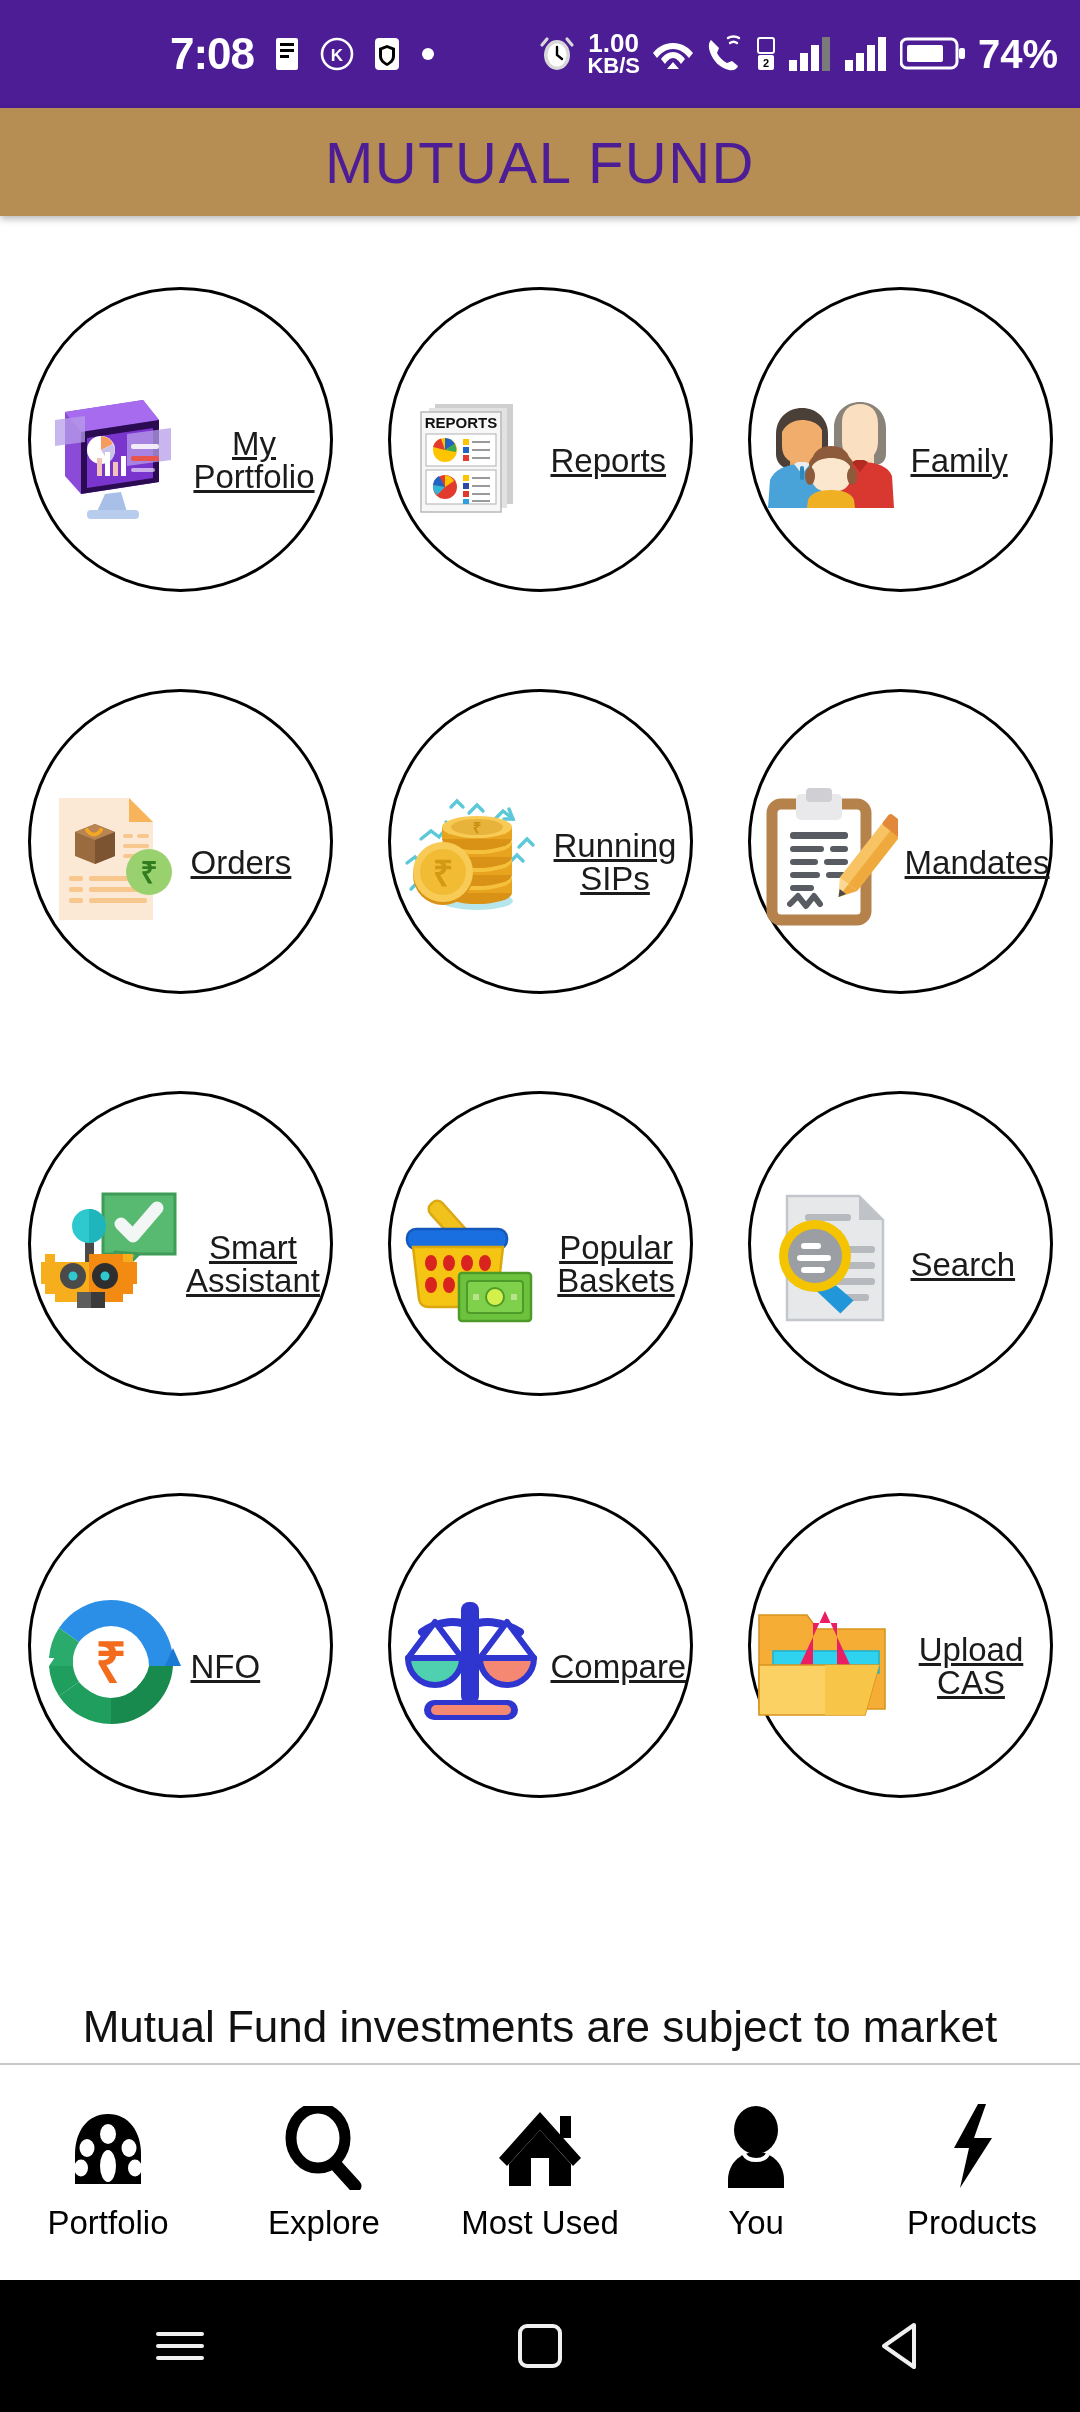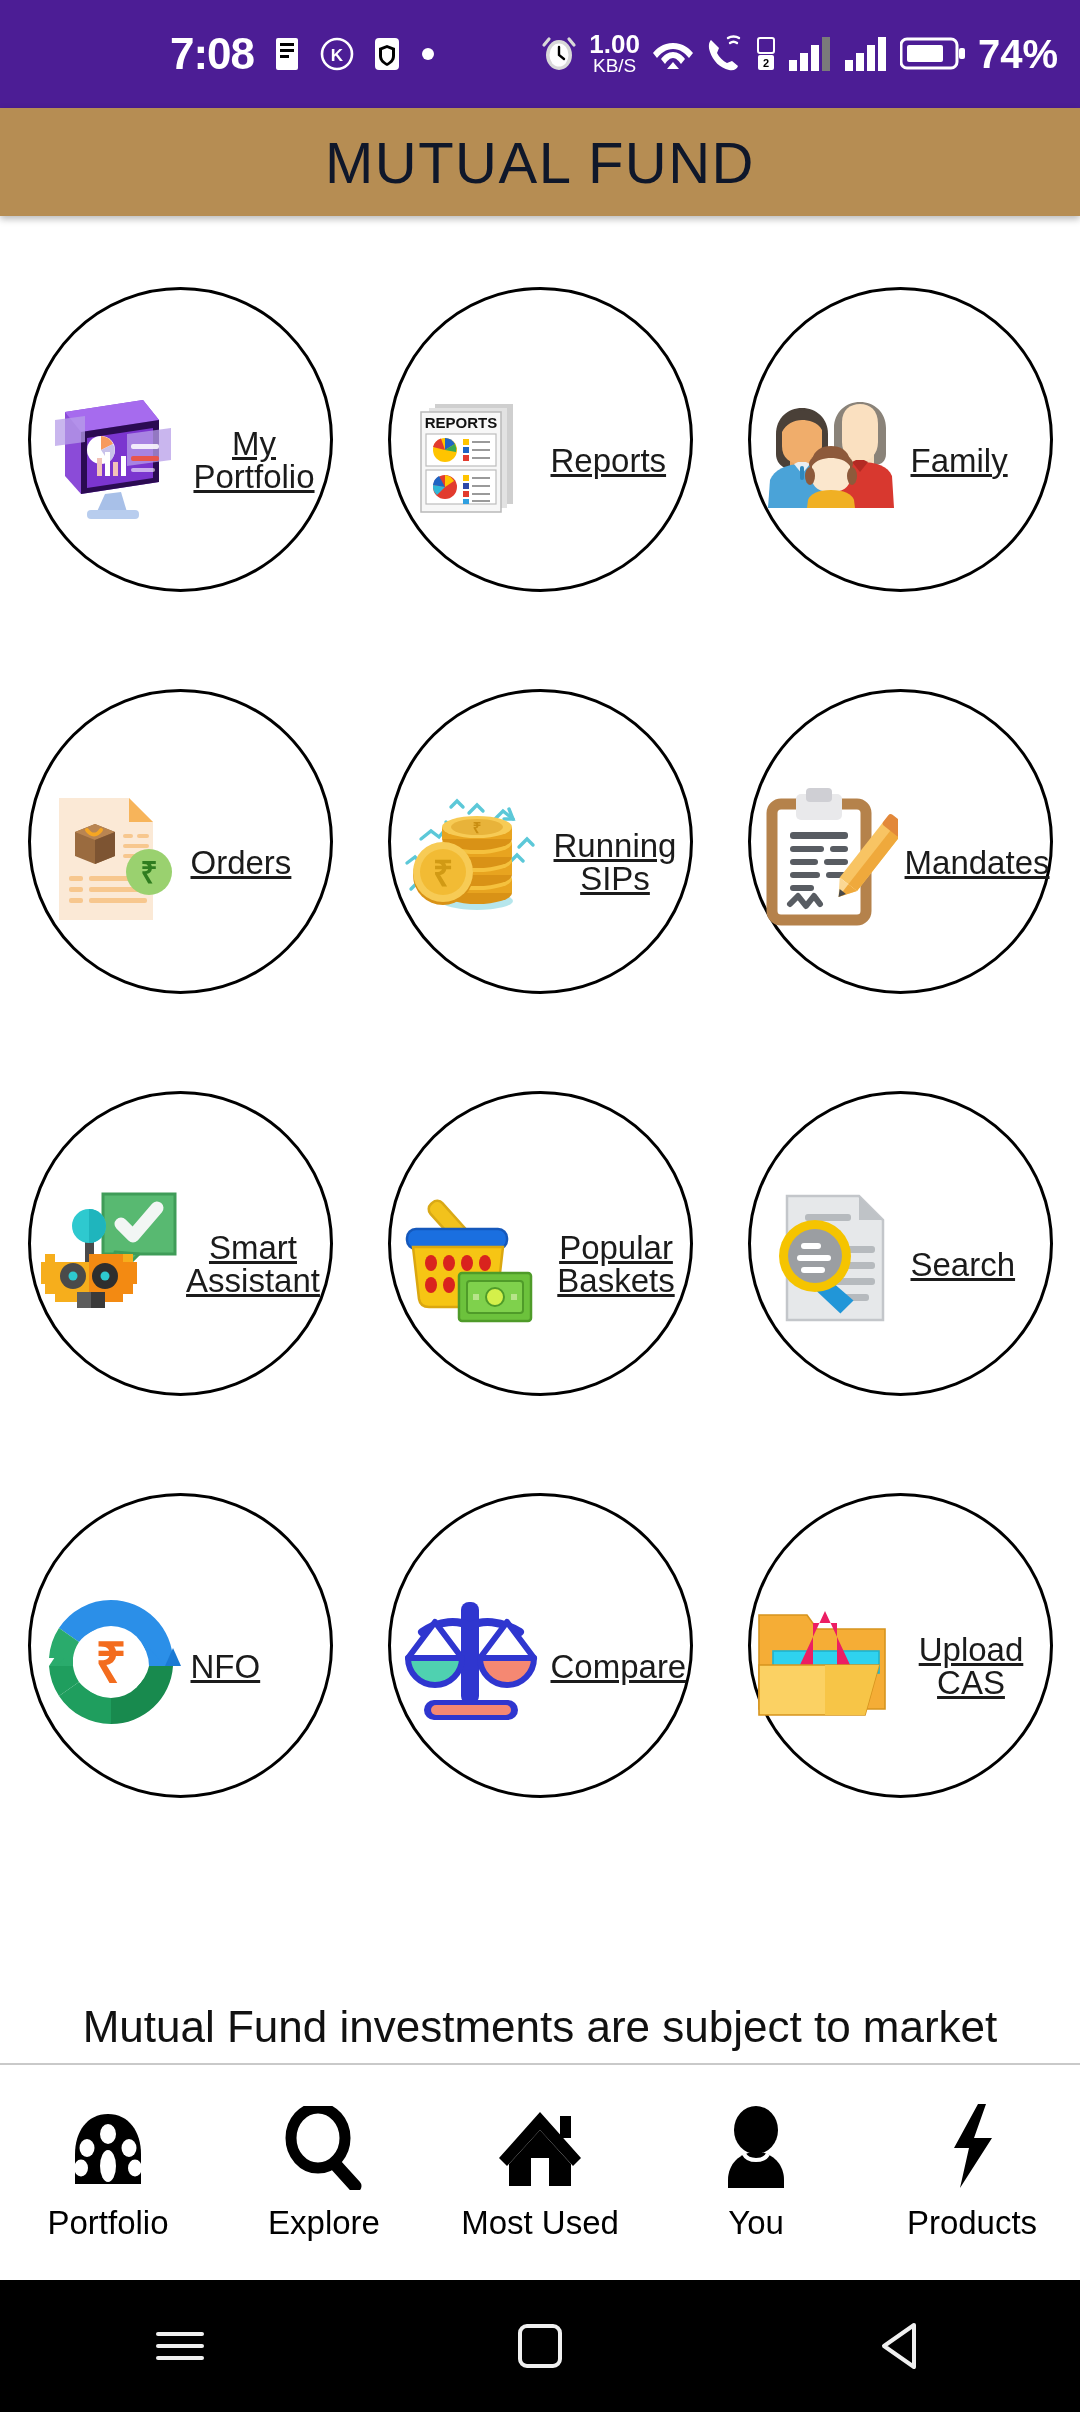--- a/index.html
+++ b/index.html
@@ -22,33 +22,33 @@
     margin-left:170px;
   }
   .sb-clock{ font-size:44px; font-weight:700; letter-spacing:-1px; font-family:"Liberation Sans", sans-serif;}
   .sb-icon{ display:inline-flex; align-items:center; justify-content:center; }
   .sb-right{
     position:absolute; right:22px; top:0; height:108px;
     display:flex; align-items:center; gap:12px;
   }
   .sb-net{ display:flex; flex-direction:column; align-items:center; line-height:0.92; }
   .sb-net b{ font-size:26px; font-weight:700; }
-  .sb-net s{ font-size:19px; font-weight:400; text-decoration:none; }
+  .sb-net s{ font-size:22px; font-weight:700; text-decoration:none; }
   .sb-batt-txt{ font-size:40px; font-weight:700; margin-left:0; }
 
   
   .appbar{
     position:absolute; top:108px; left:0; width:1080px; height:108px;
     background:#b68d53;
     display:flex; align-items:center; justify-content:center;
     box-shadow:0 3px 7px rgba(0,0,0,0.28);
     z-index:5;
   }
   .appbar-title{
-    color:#0f172a;
+    color:#4c1d95;
     font-size:58px;
     font-weight:400;
     letter-spacing:1.5px;
     font-family:"Liberation Sans", sans-serif;
   }
 
   
   .content{
     position:absolute; top:216px; left:0; width:1080px; height:1842px;
     background:#fff;

